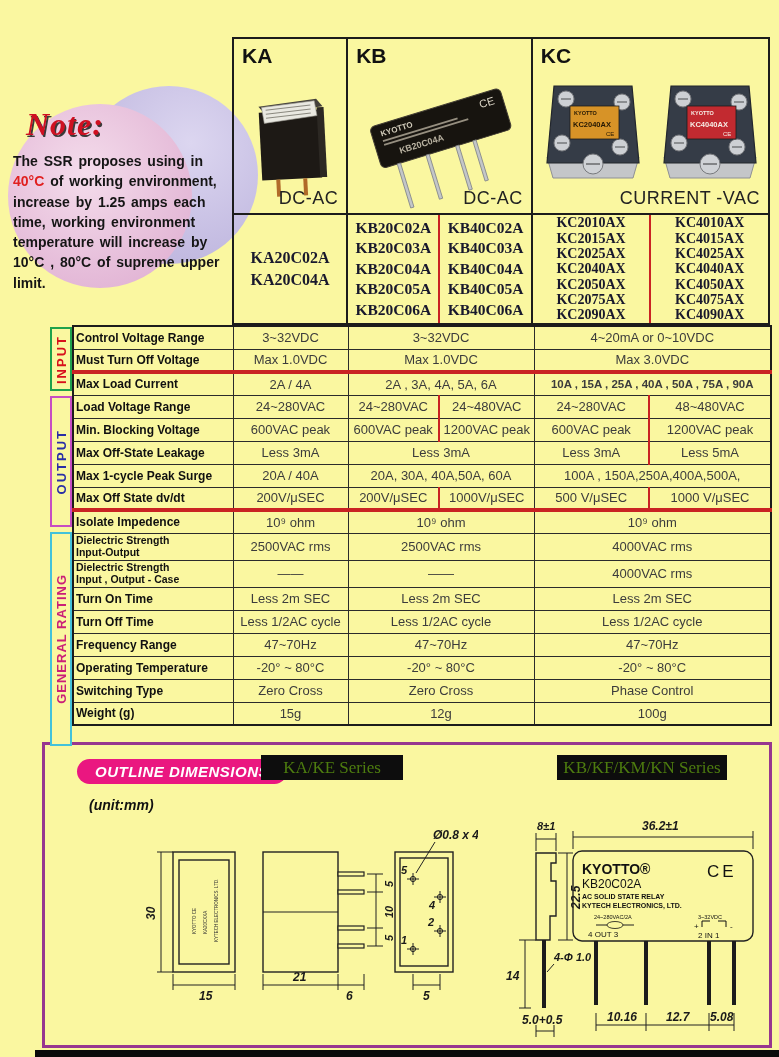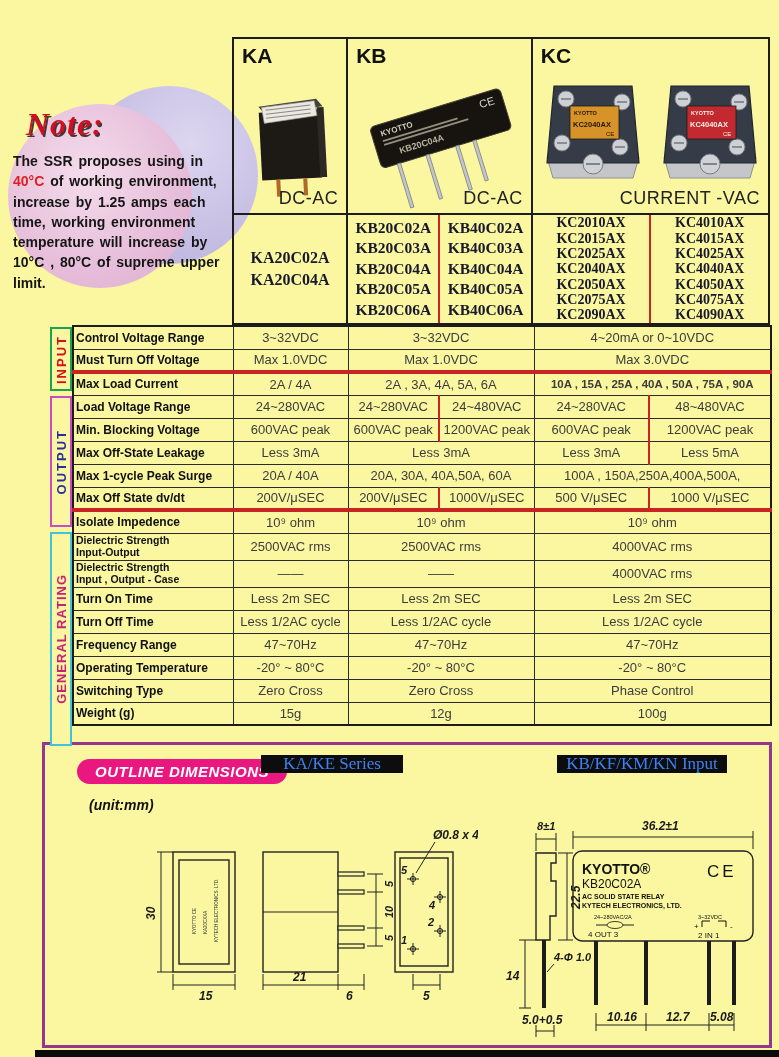--- a/index.html
+++ b/index.html
@@ -56,21 +56,21 @@
   #spec-table tr.tall td{height:27px}
   #spec-table tr.tall td.lbl{font-size:10.5px;line-height:1.1}
   #spec-table tr.sec-start td{border-top:4px solid #c92323}
   #spec-table td.split-r{border-left:2px solid #c92323}
 
   
   #outline-box{left:42px;top:742px;width:730px;height:306px;border:3px solid #97368f}
   #dim-pill{position:absolute;left:32px;top:14px;background:#ea1780;color:#fff;
     font:italic bold 15px "Liberation Sans",sans-serif;padding:4px 18px;border-radius:15px;letter-spacing:.5px}
   #dim-unit{position:absolute;left:44px;top:52px;font:italic bold 14px "Liberation Sans",sans-serif;color:#111}
-  .series-hdr{position:absolute;top:10px;height:18px;background:#0d0d0d;color:#3b82f6;
+  .series-hdr{position:absolute;top:10px;height:25px;background:#0d0d0d;color:#4d7c0f;
     font:17px "Liberation Serif",serif;display:flex;align-items:center;justify-content:center}
   #hdr-ka{left:216px;width:142px}
   #hdr-kb{left:512px;width:170px}
   svg .dl{stroke:#222;stroke-width:1}
   svg .ol{stroke:#222;stroke-width:1.4;fill:none}
   svg .dim{font:italic bold 11px "Liberation Sans",sans-serif;fill:#1a1a1a}
   svg .dimb{font:italic bold 12px "Liberation Sans",sans-serif;fill:#1a1a1a}
   svg .tiny{font:4.5px "Liberation Sans",sans-serif;fill:#333}
 
   #bottom-bar{left:35px;top:1050px;width:744px;height:7px;background:#0a0a0a}
@@ -358,21 +358,21 @@
         <td class="val" colspan="2">12g</td>
         <td class="val" colspan="2">100g</td>
       </tr>
     </tbody>
 </table>
 
 <div class="abs" id="outline-box">
   <div id="dim-pill">OUTLINE DIMENSIONS</div>
   <div id="dim-unit">(unit:mm)</div>
   <div class="series-hdr" id="hdr-ka">KA/KE Series</div>
-  <div class="series-hdr" id="hdr-kb">KB/KF/KM/KN Input</div>
+  <div class="series-hdr" id="hdr-kb">KB/KF/KM/KN Series</div>
 
   <svg style="position:absolute;left:88px;top:82px" width="345" height="215" viewBox="0 0 345 215">
 
     <rect class="ol" x="40" y="25" width="62" height="120"></rect>
     <rect class="ol" x="46" y="33" width="50" height="104"></rect>
     <text class="tiny" transform="rotate(-90 60 85)" x="38" y="88">KYOTTO CE</text>
     <text class="tiny" transform="rotate(-90 71 85)" x="49" y="88">KA20CXXA</text>
     <text class="tiny" transform="rotate(-90 82 85)" x="52" y="88">KYTECH ELECTRONICS. LTD.</text>
     <line class="dl" x1="28" y1="25" x2="28" y2="145"></line>
     <line class="dl" x1="24" y1="25" x2="40" y2="25"></line>

